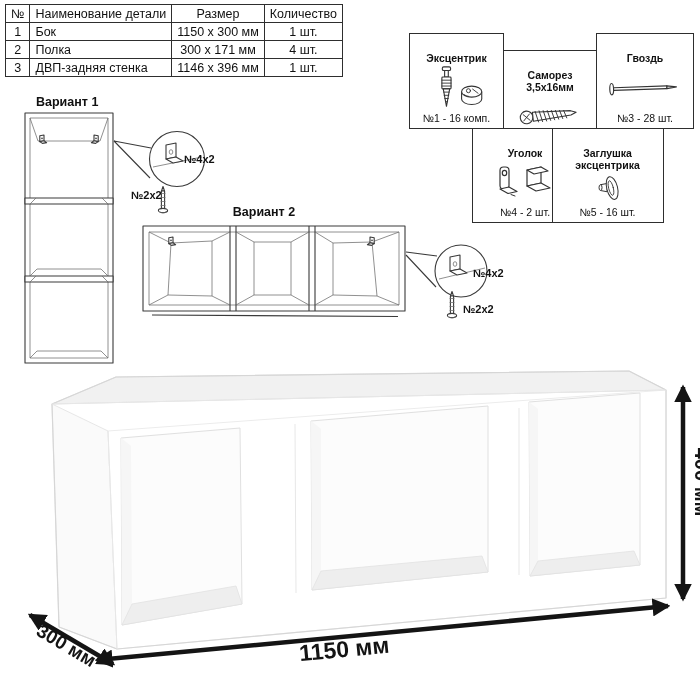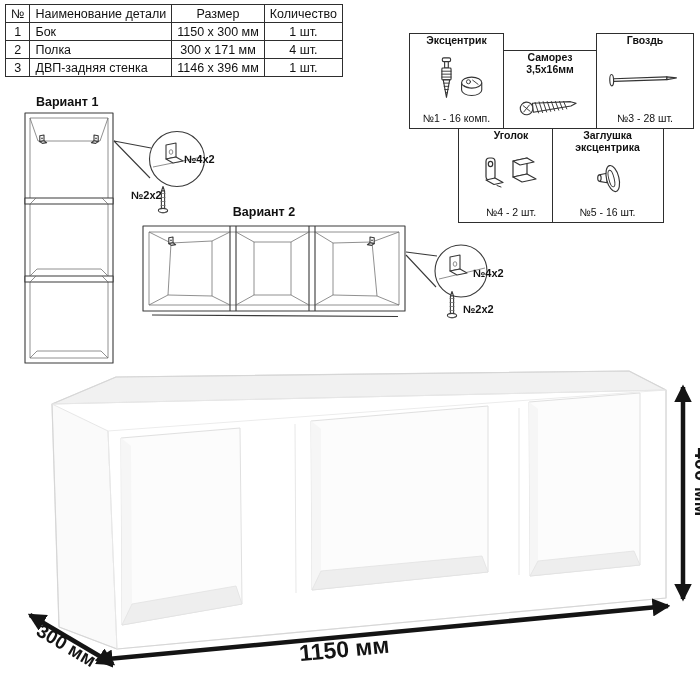--- a/index.html
+++ b/index.html
@@ -6,21 +6,21 @@
   .sheet{position:relative;width:700px;height:690px;background:#fff;overflow:hidden;
          font-family:"Liberation Sans","DejaVu Sans",sans-serif;color:#111}
   
   .parts{position:absolute;left:5px;top:4px;border-collapse:collapse;font-size:12.5px}
   .parts th,.parts td{border:1.6px solid #2e2e2e;height:17px;padding:0 5px;
          font-weight:400;text-align:center;white-space:nowrap}
   .parts td.tl{text-align:left}
   
   .hw-cell{position:absolute;border:1.6px solid #2e2e2e;background:#fff;box-sizing:border-box;
            display:flex;flex-direction:column;align-items:center}
-  .hw-name{font-size:10.5px;font-weight:700;text-align:center;line-height:1.15;margin-top:0}
+  .hw-name{font-size:10.5px;font-weight:700;text-align:center;line-height:1.15;margin-top:18px}
   .hw-name span{display:block}
   .hw-icon{margin:auto}
   .hw-count{font-size:10.5px;font-weight:400;margin-bottom:4px;white-space:nowrap}
   .hwi{stroke:#333;fill:#fff;stroke-width:1.2;stroke-linejoin:round}
   .hwi-l{stroke:#333;fill:none;stroke-width:1;stroke-linecap:round}
   
   .art{position:absolute;left:0;top:0}
   .ln{stroke:#3a3a3a;fill:none;stroke-width:1.1;stroke-linejoin:round}
   .lnf{stroke:#3a3a3a;fill:#fff;stroke-width:1.1;stroke-linejoin:round}
   .thin{stroke:#6b6b6b;fill:none;stroke-width:0.75}
@@ -120,21 +120,21 @@
       <svg class="hw-icon" width="80" height="18" viewBox="0 0 84 16">
         <g transform="rotate(-2 42 8)">
           <ellipse class="hwi" cx="7" cy="8" rx="2" ry="6"></ellipse>
           <rect class="hwi" x="9" y="6.6" width="56" height="2.8"></rect>
           <polygon class="hwi" points="65,6.6 75,8 65,9.4"></polygon>
         </g>
       </svg>
       <div class="hw-count">№3 - 28 шт.</div>
     </div>
 
-    <div class="hw-cell" style="left:458px;top:127.5px;width:106px;height:95px">
+    <div class="hw-cell" style="left:472px;top:127.5px;width:106px;height:95px">
       <div class="hw-name">
         <span>Уголок</span>
           <span></span>
       </div>
       <svg class="hw-icon" width="64" height="42" viewBox="0 0 64 40">
         <rect class="hwi" x="7" y="5" width="9" height="22" rx="3.5"></rect>
         <polygon class="hwi" points="7,27 16,25 24,29.5 15,31.5"></polygon>
         <ellipse class="hwi" cx="11.5" cy="11" rx="2.2" ry="2.6"></ellipse>
         <path class="hwi-l" d="M18,32.5l4,1.5"></path>
         <polygon class="hwi" points="34,8 48,5 48,21 34,24"></polygon>

